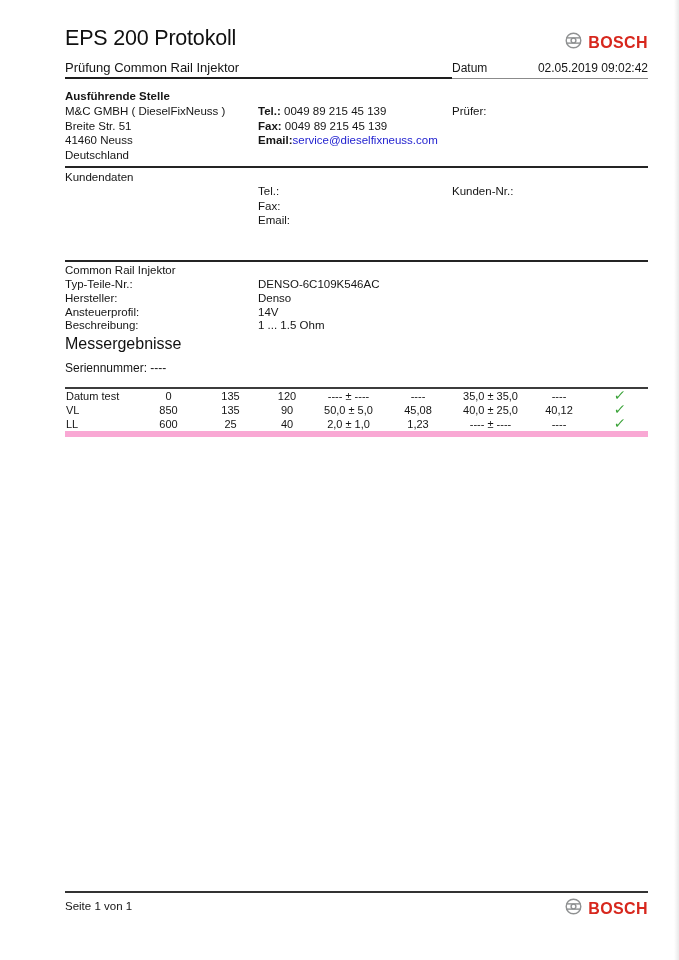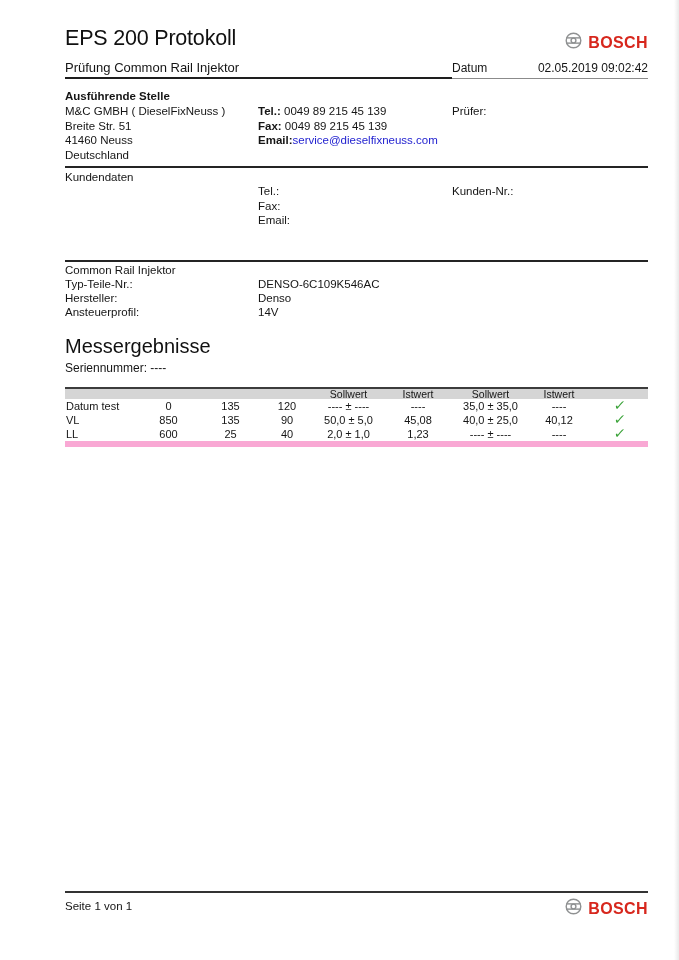--- a/index.html
+++ b/index.html
@@ -34,21 +34,21 @@
   .cust-heading{top:171px;left:0;font-size:11.5px;}
   .cust-contact{top:184px;left:193px;}
   .cust-number{top:184px;left:387px;}
 
   .rule2{top:260px;left:0;right:0;height:2px;background:#242424;}
   .inj-heading{top:264px;left:0;font-size:11.5px;}
   .inj-rows{top:278px;left:0;right:0;font-size:11.5px;line-height:13.8px;}
   .inj-row{position:relative;}
   .inj-val{position:absolute;left:193px;top:0;}
 
-  .results-heading{top:335px;left:0;font-size:20px;color:#111;}
+  .results-heading{top:335px;left:0;font-size:16px;color:#111;}
   .serial{top:361px;left:0;font-size:12px;}
 
   .meas-table{top:387px;left:0;}
   table{width:583px;border-collapse:collapse;table-layout:fixed;font-size:11px;
         border-top:2px solid #3c3c3c;}
   thead{background:var(--table-header-bg,#d5d5d5);}
   th{font-weight:normal;padding:0;white-space:nowrap;overflow:visible;}
   td{padding:0;white-space:nowrap;}
   th,td{text-align:center;}
   th:first-child,td:first-child{text-align:left;padding-left:1px;}
@@ -130,50 +130,43 @@
         <span class="inj-val">DENSO-6C109K546AC</span>
       </div>
       <div class="inj-row">
         <span>Hersteller:</span>
         <span class="inj-val">Denso</span>
       </div>
       <div class="inj-row">
         <span>Ansteuerprofil:</span>
         <span class="inj-val">14V</span>
       </div>
+      <div class="inj-row">
+        <span>Beschreibung:</span>
+        <span class="inj-val">1 ... 1.5 Ohm</span>
+      </div>
     </div>
 
     <div class="abs results-heading">Messergebnisse</div>
     <div class="abs serial">Seriennummer: ----</div>
 
     <div class="abs meas-table">
       <table>
         <colgroup>
           <col style="width:70px">
             <col style="width:67px">
             <col style="width:57px">
           <col style="width:56px">
             <col style="width:67px">
             <col style="width:72px">
           <col style="width:73px">
             <col style="width:64px">
             <col style="width:57px">
         </colgroup>
         <thead>
-          <tr class="h2">
-            <th></th>
-              <th></th>
-            <th></th>
-              <th></th>
-            <th>Sollwert</th>
-            <th>Istwert</th>
-            <th>Sollwert</th>
-            <th>Istwert</th>
-            <th></th>
-          </tr>
         </thead>
         <tbody>
           <tr>
             <td>Datum test</td>
             <td>0</td>
             <td>135</td>
             <td>120</td>
             <td>---- ± ----</td>
             <td>----</td>
             <td>35,0 ± 35,0</td>

